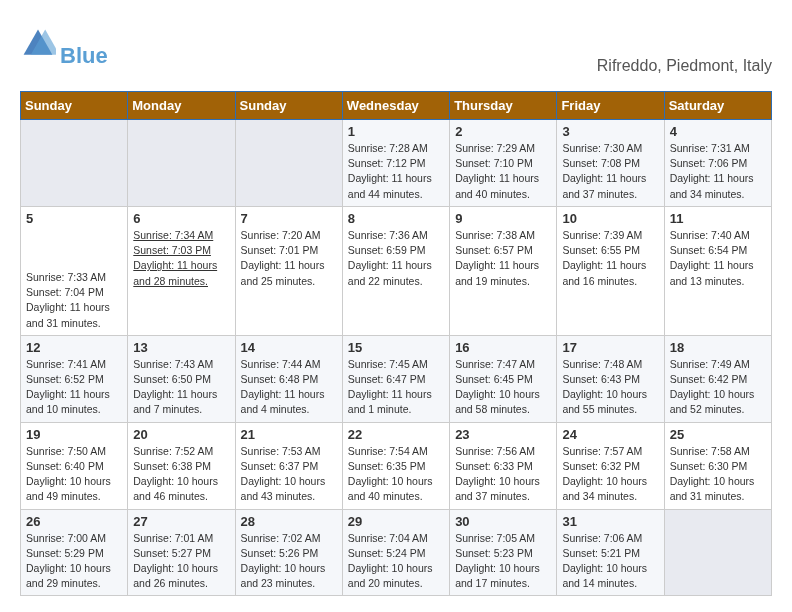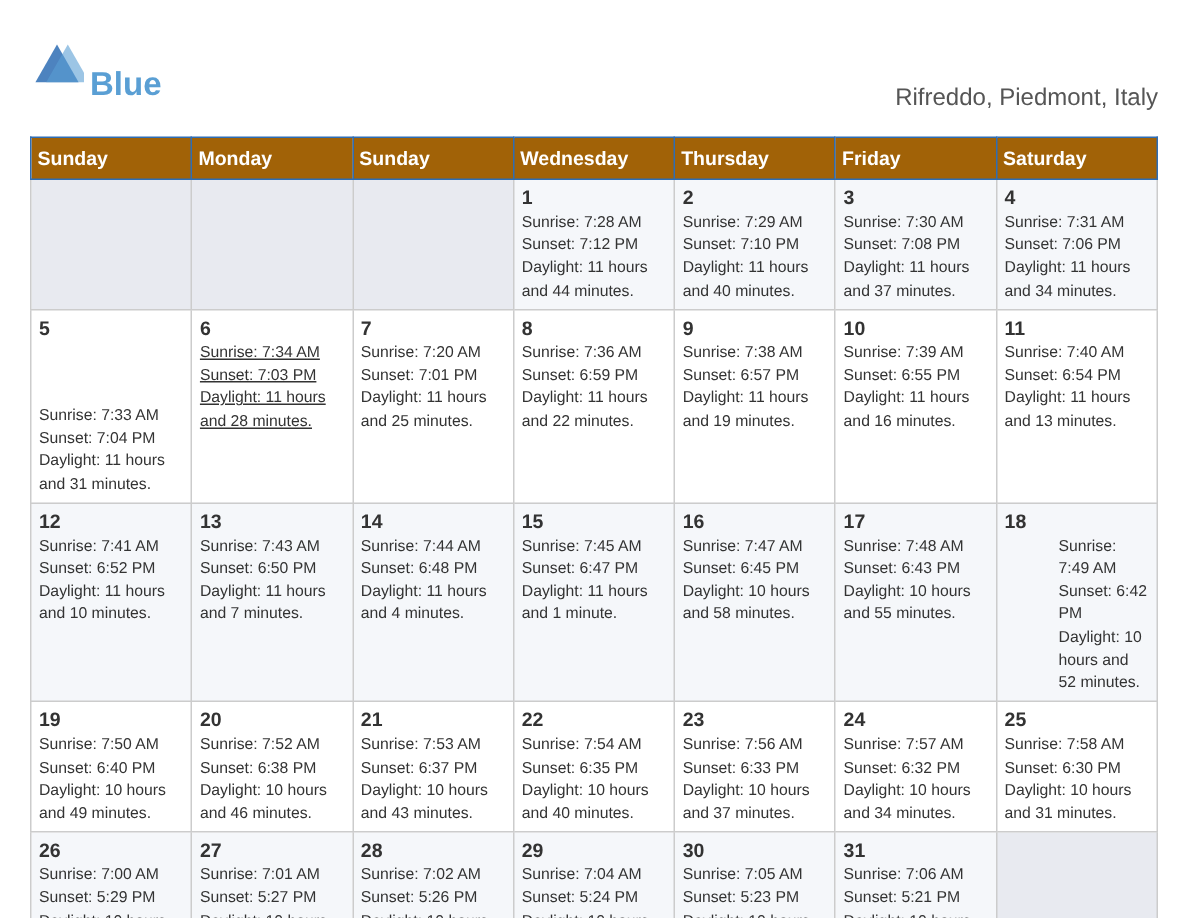--- a/index.html
+++ b/index.html
@@ -227,21 +227,21 @@
 Daylight: 10 hours and 58 minutes.</div>
         </td>
         <td>
           <span class="day-num">17</span>
           <div class="day-info" style="white-space: pre-line;">Sunrise: 7:48 AM
 Sunset: 6:43 PM
 Daylight: 10 hours and 55 minutes.</div>
         </td>
         <td>
           <span class="day-num">18</span>
-          <div class="day-info" style="white-space: pre-line; margin-left: 36px;">Sunrise: 7:49 AM
+          <div class="day-info" style="white-space: pre-line;">Sunrise: 7:49 AM
 Sunset: 6:42 PM
 Daylight: 10 hours and 52 minutes.</div>
         </td>
       </tr>
       <tr>
         <td>
           <span class="day-num">19</span>
           <div class="day-info" style="white-space: pre-line;">Sunrise: 7:50 AM
 Sunset: 6:40 PM
 Daylight: 10 hours and 49 minutes.</div>

